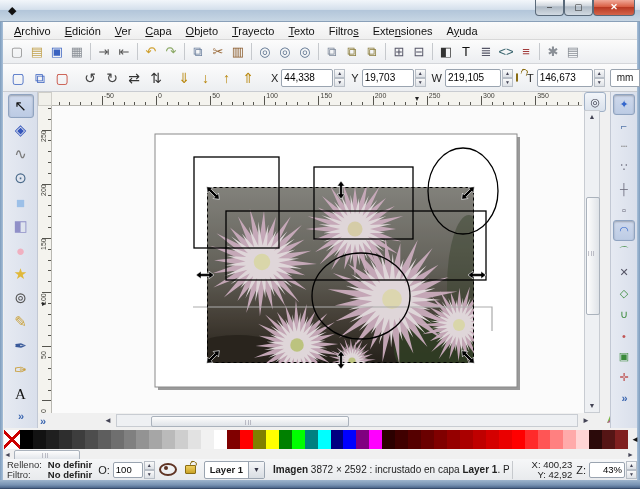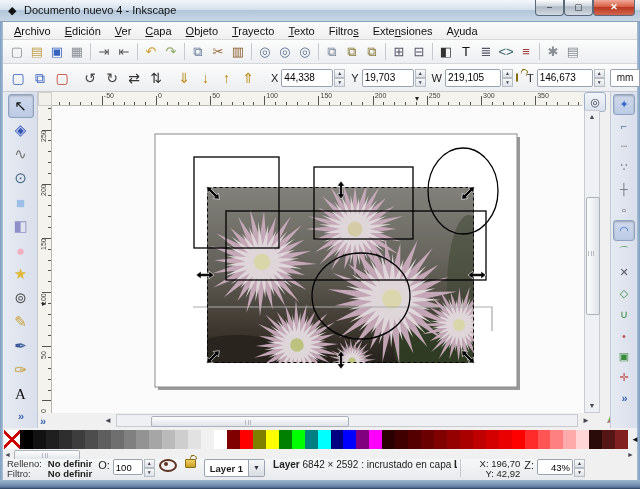--- a/index.html
+++ b/index.html
@@ -94,22 +94,22 @@
   .none-swatch{width:16px;flex:0 0 16px;background:
      linear-gradient(45deg,transparent 43%,#c00 43%,#c00 57%,transparent 57%),
      linear-gradient(-45deg,transparent 43%,#c00 43%,#c00 57%,transparent 57%),#fff}
   .pal-arrow{left:631px;top:436px;font-size:8px;color:#111;line-height:8px}
 
   
   .pal-scroll{left:4px;top:450px;width:630px;height:9px}
   .pal-scroll .pthumb{position:absolute;left:10px;top:0;width:64px;height:9px;background:linear-gradient(#fdfdfd,#dfe3e8);
      border:1px solid #aab2bc;border-radius:2px}
   .pal-scroll .parrow{position:absolute;font-size:7px;color:#445;top:0;line-height:9px}
-  .statusbar{left:3px;top:459px;width:582px;height:21px;background:linear-gradient(#f6f7f8,#e8eaed);
-     display:flex;align-items:flex-start;font-size:9.5px;box-sizing:border-box;padding-left:4px}
+  .statusbar{left:3px;top:459px;width:634px;height:21px;background:linear-gradient(#f6f7f8,#e8eaed);
+     display:flex;align-items:center;font-size:9.5px;box-sizing:border-box;padding-left:4px}
   .fs-block{display:grid;grid-template-columns:auto auto;column-gap:6px;row-gap:0;line-height:10px}
   .fs-block .lbl{color:#333}
   .fs-block .val{font-weight:bold;color:#222}
   .mini-in{height:14px;border:1px solid #9aa4b0;border-radius:2px;background:#fff;font-size:9.5px;
      padding:0 2px;font-family:"Liberation Sans",sans-serif}
   .eye{width:14px;height:9px;border:2px solid #5f3424;border-radius:50%;position:relative;margin:0 4px}
   .eye::after{content:"";position:absolute;left:3px;top:1px;width:4px;height:4px;border-radius:50%;background:#5f3424}
   .lockicon{width:9px;height:7px;background:linear-gradient(#f0d060,#c9a227);border:1px solid #8a6d14;
      border-radius:1px;position:relative;margin:0 4px}
   .lockicon::before{content:"";position:absolute;left:1px;top:-5px;width:5px;height:5px;
@@ -124,21 +124,20 @@
   .xy-block{width:52px;text-align:right;line-height:10px;font-size:9.5px;margin:0 4px;color:#222;white-space:pre}
   .ssep{width:1px;height:18px;background:#c6c9cd;margin:0 3px}
 </style>
 </head>
 <body>
 
 <div id="app">
 
   <div class="abs titlebar">
     <span class="abs app-logo">◆</span>
-    <span class="abs title-text">Documento nuevo 4 - Inkscape</span>
     <div class="abs winbtns">
       <div class="wbtn">–</div>
       <div class="wbtn">▢</div>
       <div class="wbtn close">✕</div>
     </div>
   </div>
 
   <div class="abs frame-l"></div>
   <div class="abs frame-r"></div>
   <div class="abs frame-b"></div>
@@ -664,24 +663,24 @@
         <span>▲</span>
         <span>▼</span>
       </div>
     <div class="eye"></div>
     <div class="lockicon open"></div>
     <div class="layer-dd">
       <span class="ltext">Layer 1</span>
       <span class="lbtn">▼</span>
     </div>
     <div class="statusmsg">
-      <b>Layer</b><span> 6842 × 2592 : incrustado en capa </span><b>Layer 1</b><span>. Pulse en la se</span>
+      <b>Imagen</b><span> 3872 × 2592 : incrustado en capa </span><b>Layer 1</b><span>. Pulse en la se</span>
     </div>
     <div class="ssep"></div>
-    <div class="xy-block"><span>X:</span> <span>196,70</span><br><span>Y:</span> <span>42,92</span></div>
+    <div class="xy-block"><span>X:</span> <span>400,23</span><br><span>Y:</span> <span>42,92</span></div>
     <span class="flabel" style="margin-left:0">Z:</span>
     <input class="mini-in" style="width: 30px; text-align: right;" value="43%">
     <div class="spinner">
         <span>▲</span>
         <span>▼</span>
       </div>
   </div>
 </div>
 
 </body></html>

